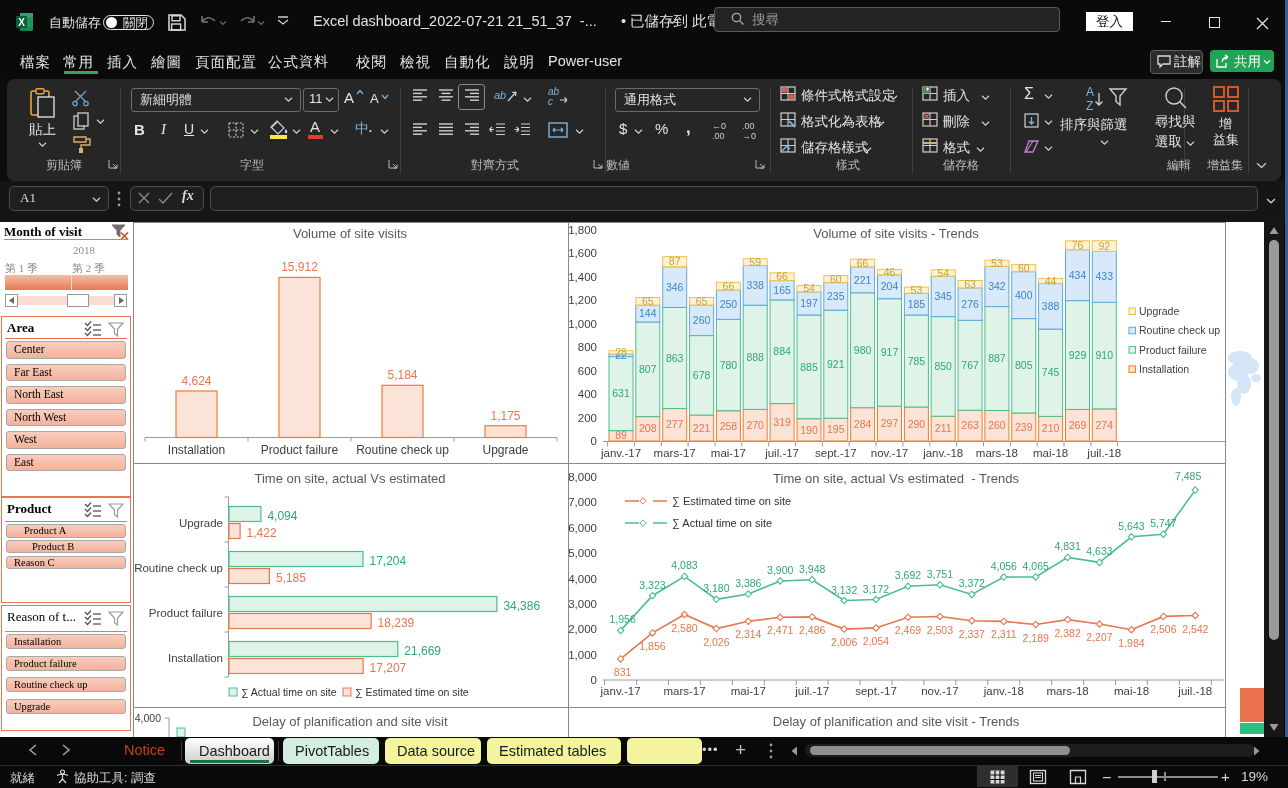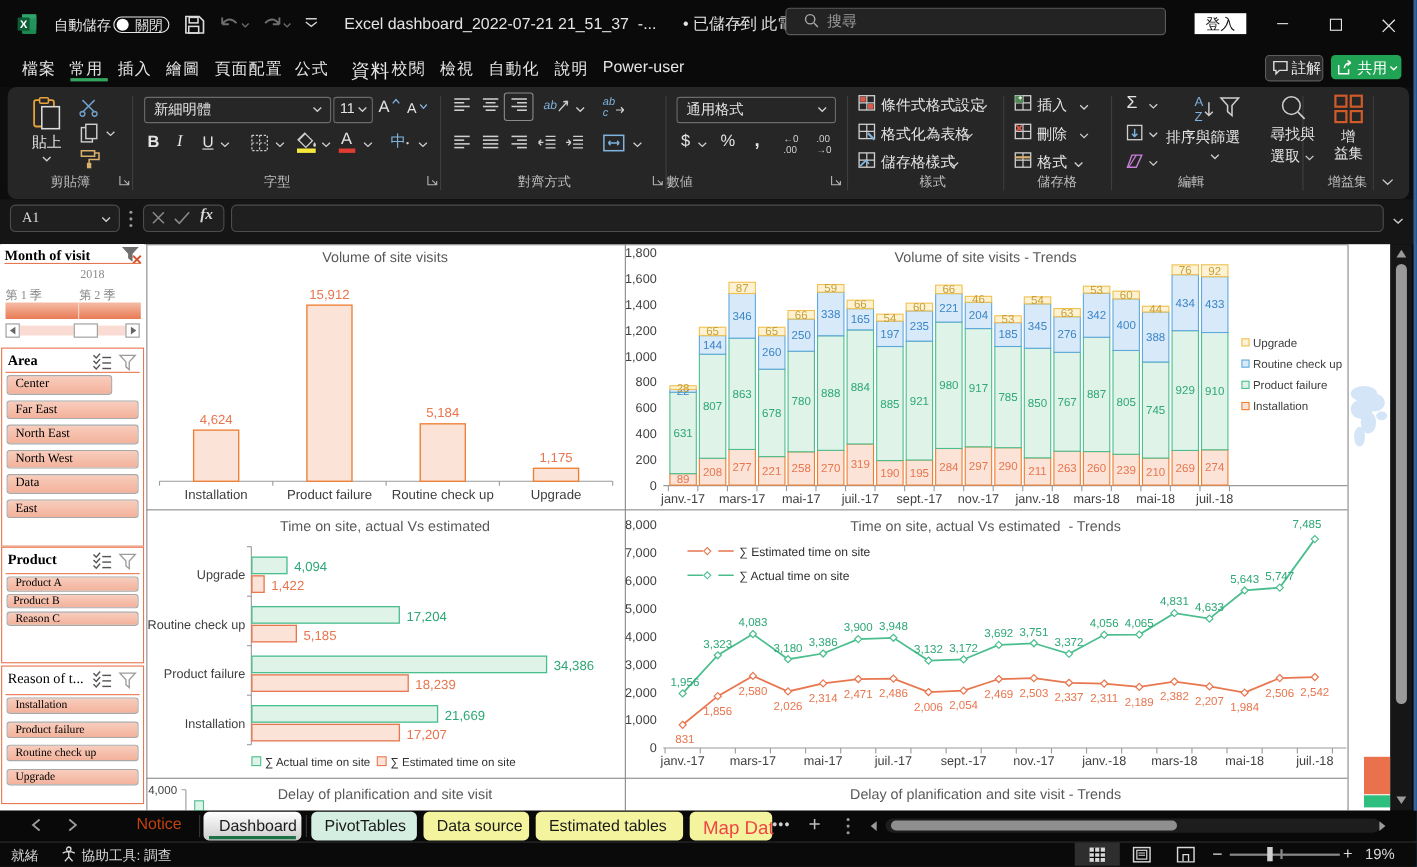--- a/index.html
+++ b/index.html
@@ -48,21 +48,21 @@
 <svg class="ab" style="left:1256px;top:17px" width="12" height="12">
     <path d="M1 1 L12 12 M12 1 L1 12" stroke="#e6e6e6" stroke-width="1.2"></path>
   </svg>
 <div class="ab" style="left:0;top:42px;width:1288px;height:37px;background:#0a0a0a"></div>
 <div class="ab ct" style="left:20px;top:53px;font-size:14.5px;letter-spacing:1px">檔案</div>
 <div class="ab ct" style="left:63px;top:53px;font-size:14.5px;letter-spacing:1px">常用</div>
 <div class="ab ct" style="left:107px;top:53px;font-size:14.5px;letter-spacing:1px">插入</div>
 <div class="ab ct" style="left:151px;top:53px;font-size:14.5px;letter-spacing:1px">繪圖</div>
 <div class="ab ct" style="left:195px;top:53px;font-size:14.5px;letter-spacing:1px">頁面配置</div>
 <div class="ab ct" style="left:268px;top:53px;font-size:14.5px;letter-spacing:1px">公式</div>
-<div class="ab ct" style="left:319px;top:53px;font-size:17px;letter-spacing:1px">資料</div>
+<div class="ab ct" style="left:299px;top:53px;font-size:14px;letter-spacing:1px">資料</div>
 <div class="ab ct" style="left:356px;top:53px;font-size:14.5px;letter-spacing:1px">校閱</div>
 <div class="ab ct" style="left:400px;top:53px;font-size:14.5px;letter-spacing:1px">檢視</div>
 <div class="ab ct" style="left:444px;top:53px;font-size:14.5px;letter-spacing:1px">自動化</div>
 <div class="ab ct" style="left:504px;top:53px;font-size:14.5px;letter-spacing:1px">說明</div>
 <div class="ab ct" style="left:548px;top:53px;font-size:14.5px;letter-spacing:0">Power-user</div>
 <div class="ab" style="left:64px;top:71px;width:34px;height:2.5px;background:#35a45f"></div>
 <div class="ab" style="left:1150px;top:50px;width:51px;height:22px;border:1px solid #5c5c5c;border-radius:4px;background:#2b2b2b"></div>
 <svg class="ab" style="left:1157px;top:55px" width="14" height="13">
     <path d="M1 1 h12 v8 h-7 l-3 3 v-3 h-2 Z" fill="none" stroke="#dcdcdc" stroke-width="1.3"></path>
   </svg>
@@ -338,21 +338,21 @@
   </svg>
 <svg class="ab" style="left:1163px;top:86px" width="26" height="26">
     <circle cx="11" cy="10" r="8" fill="none" stroke="#cfcfcf" stroke-width="1.4"></circle>
     <path d="M17 16 l6 6" stroke="#cfcfcf" stroke-width="1.5"></path>
   </svg>
 <div class="ab ct" style="left:1155px;top:113px;font-size:13.5px">尋找與</div>
 <div class="ab ct" style="left:1155px;top:133px;font-size:13.5px">選取</div>
 <svg style="position:absolute;left:1186px;top:139px" width="9" height="9">
     <path d="M1 2.6999999999999997 L4.5 6.12 L8 2.6999999999999997" stroke="#cfcfcf" stroke-width="1.2" fill="none"></path>
   </svg>
-<div class="ab gl" style="left:1071px;top:157px;width:120px;text-align:left">編輯</div>
+<div class="ab gl" style="left:1071px;top:157px;width:120px;text-align:right">編輯</div>
 <svg class="ab" style="left:1213px;top:86px" width="26" height="26">
     <rect x="1" y="1" width="10" height="10" fill="none" stroke="#cf5b28" stroke-width="2"></rect>
     <rect x="15" y="1" width="10" height="10" fill="none" stroke="#cf5b28" stroke-width="2"></rect>
     <rect x="1" y="15" width="10" height="10" fill="none" stroke="#cf5b28" stroke-width="2"></rect>
     <rect x="15" y="15" width="10" height="10" fill="none" stroke="#cf5b28" stroke-width="2"></rect>
   </svg>
 <div class="ab ct" style="left:1219px;top:115px;font-size:13px">增</div>
 <div class="ab ct" style="left:1213px;top:131px;font-size:13px">益集</div>
 <div class="ab gl" style="left:1165px;top:157px;width:120px;text-align:center">增益集</div>
 <svg style="position:absolute;left:1256px;top:160px" width="11" height="11">
@@ -824,43 +824,43 @@
       <path d="M9 2 h8" stroke="#555" stroke-width="1.3"></path>
       <path d="M1 5 l2.5 2.5 l3.5 -4" stroke="#555" stroke-width="1.3" fill="none"></path>
       <path d="M9 7 h8" stroke="#555" stroke-width="1.3"></path>
       <path d="M1 10 l2.5 2.5 l3.5 -4" stroke="#555" stroke-width="1.3" fill="none"></path>
       <path d="M9 12 h8" stroke="#555" stroke-width="1.3"></path>
     </svg>
     <svg style="position:absolute;left:105px;top:4px" width="20" height="18">
       <path d="M2 2 h14 l-5.5 6 v7 l-3 -2.5 v-4.5 Z" fill="#fff" stroke="#9a9a9a" stroke-width="1.2"></path>
     </svg>
     <div style="position:absolute;left:3px;right:3px;top:21px;border-top:1.5px solid #E8764F"></div>
-    <div style="position:absolute;left:4px;top:24px;width:96px;height:17.5px;border:1px solid #a8a8a8;border-radius:3px;background:linear-gradient(#F8CDBD,#F3B29B);box-sizing:border-box;font-family:'Liberation Serif',serif;font-size:11.5px;color:#000;line-height:15.5px;padding-left:7px">Center</div>
+    <div style="position:absolute;left:4px;top:24px;width:120px;height:17.5px;border:1px solid #a8a8a8;border-radius:3px;background:linear-gradient(#F8CDBD,#F3B29B);box-sizing:border-box;font-family:'Liberation Serif',serif;font-size:11.5px;color:#000;line-height:15.5px;padding-left:7px">Center</div>
     <div style="position:absolute;left:4px;top:46.5px;width:120px;height:17.5px;border:1px solid #a8a8a8;border-radius:3px;background:linear-gradient(#F8CDBD,#F3B29B);box-sizing:border-box;font-family:'Liberation Serif',serif;font-size:11.5px;color:#000;line-height:15.5px;padding-left:7px">Far East</div>
     <div style="position:absolute;left:4px;top:69.0px;width:120px;height:17.5px;border:1px solid #a8a8a8;border-radius:3px;background:linear-gradient(#F8CDBD,#F3B29B);box-sizing:border-box;font-family:'Liberation Serif',serif;font-size:11.5px;color:#000;line-height:15.5px;padding-left:7px">North East</div>
     <div style="position:absolute;left:4px;top:91.5px;width:120px;height:17.5px;border:1px solid #a8a8a8;border-radius:3px;background:linear-gradient(#F8CDBD,#F3B29B);box-sizing:border-box;font-family:'Liberation Serif',serif;font-size:11.5px;color:#000;line-height:15.5px;padding-left:7px">North West</div>
-    <div style="position:absolute;left:4px;top:114.0px;width:120px;height:17.5px;border:1px solid #a8a8a8;border-radius:3px;background:linear-gradient(#F8CDBD,#F3B29B);box-sizing:border-box;font-family:'Liberation Serif',serif;font-size:11.5px;color:#000;line-height:15.5px;padding-left:7px">Data</div>
+    <div style="position:absolute;left:4px;top:114.0px;width:120px;height:17.5px;border:1px solid #a8a8a8;border-radius:3px;background:linear-gradient(#F8CDBD,#F3B29B);box-sizing:border-box;font-family:'Liberation Serif',serif;font-size:11.5px;color:#000;line-height:15.5px;padding-left:7px">West</div>
     <div style="position:absolute;left:4px;top:136.5px;width:120px;height:17.5px;border:1px solid #a8a8a8;border-radius:3px;background:linear-gradient(#F8CDBD,#F3B29B);box-sizing:border-box;font-family:'Liberation Serif',serif;font-size:11.5px;color:#000;line-height:15.5px;padding-left:7px">East</div>
   </div>
 <div style="position:absolute;left:1px;top:497px;width:130px;height:106px;background:#fff;border:1px solid #E8764F;box-sizing:border-box">
     <div style="position:absolute;left:5px;top:3px;font-family:'Liberation Serif',serif;font-weight:bold;font-size:13px;color:#000;white-space:nowrap">Product</div>
     <svg style="position:absolute;left:82px;top:6px" width="18" height="14">
       <path d="M1 0 l2.5 2.5 l3.5 -4" stroke="#555" stroke-width="1.3" fill="none"></path>
       <path d="M9 2 h8" stroke="#555" stroke-width="1.3"></path>
       <path d="M1 5 l2.5 2.5 l3.5 -4" stroke="#555" stroke-width="1.3" fill="none"></path>
       <path d="M9 7 h8" stroke="#555" stroke-width="1.3"></path>
       <path d="M1 10 l2.5 2.5 l3.5 -4" stroke="#555" stroke-width="1.3" fill="none"></path>
       <path d="M9 12 h8" stroke="#555" stroke-width="1.3"></path>
     </svg>
     <svg style="position:absolute;left:105px;top:4px" width="20" height="18">
       <path d="M2 2 h14 l-5.5 6 v7 l-3 -2.5 v-4.5 Z" fill="#fff" stroke="#9a9a9a" stroke-width="1.2"></path>
     </svg>
     <div style="position:absolute;left:3px;right:3px;top:23px;border-top:1.5px solid #E8764F"></div>
-    <div style="position:absolute;left:4px;top:26px;width:120px;height:13.5px;border:1px solid #a8a8a8;border-radius:3px;background:linear-gradient(#F8CDBD,#F3B29B);box-sizing:border-box;font-family:'Liberation Serif',serif;font-size:10.5px;color:#000;line-height:11.5px;padding-left:7px">Product A</div>
-    <div style="position:absolute;left:4px;top:41.8px;width:120px;height:13.5px;border:1px solid #a8a8a8;border-radius:3px;background:linear-gradient(#F8CDBD,#F3B29B);box-sizing:border-box;font-family:'Liberation Serif',serif;font-size:10.5px;color:#000;line-height:11.5px;padding-left:5px">Product B</div>
+    <div style="position:absolute;left:4px;top:26px;width:120px;height:13.5px;border:1px solid #a8a8a8;border-radius:3px;background:linear-gradient(#F8CDBD,#F3B29B);box-sizing:border-box;font-family:'Liberation Serif',serif;font-size:10.5px;color:#000;line-height:11.5px;padding-left:17px">Product A</div>
+    <div style="position:absolute;left:4px;top:41.8px;width:120px;height:13.5px;border:1px solid #a8a8a8;border-radius:3px;background:linear-gradient(#F8CDBD,#F3B29B);box-sizing:border-box;font-family:'Liberation Serif',serif;font-size:10.5px;color:#000;line-height:11.5px;padding-left:25px">Product B</div>
     <div style="position:absolute;left:4px;top:57.599999999999994px;width:120px;height:13.5px;border:1px solid #a8a8a8;border-radius:3px;background:linear-gradient(#F8CDBD,#F3B29B);box-sizing:border-box;font-family:'Liberation Serif',serif;font-size:10.5px;color:#000;line-height:11.5px;padding-left:7px">Reason C</div>
   </div>
 <div style="position:absolute;left:1px;top:605px;width:130px;height:126px;background:#fff;border:1px solid #E8764F;box-sizing:border-box">
     <div style="position:absolute;left:5px;top:3px;font-family:'Liberation Serif',serif;font-weight:normal;font-size:13px;color:#000;white-space:nowrap">Reason of t...</div>
     <svg style="position:absolute;left:82px;top:6px" width="18" height="14">
       <path d="M1 0 l2.5 2.5 l3.5 -4" stroke="#555" stroke-width="1.3" fill="none"></path>
       <path d="M9 2 h8" stroke="#555" stroke-width="1.3"></path>
       <path d="M1 5 l2.5 2.5 l3.5 -4" stroke="#555" stroke-width="1.3" fill="none"></path>
       <path d="M9 7 h8" stroke="#555" stroke-width="1.3"></path>
       <path d="M1 10 l2.5 2.5 l3.5 -4" stroke="#555" stroke-width="1.3" fill="none"></path>
@@ -897,21 +897,21 @@
 <div class="ab" style="left:190px;top:760px;width:79px;height:2.5px;background:#1e7145"></div>
 <div class="ab" style="left:199px;top:743px;color:#1a1a1a;font-size:14.5px">Dashboard</div>
 <div class="ab" style="left:278px;top:741px;width:1px;height:20px;background:#3a3a3a"></div>
 <div class="ab" style="left:283px;top:738px;width:96px;height:26px;background:#d5eee2;border-radius:5px"></div>
 <div class="ab" style="left:295px;top:743px;color:#1a1a1a;font-size:14.5px">PivotTables</div>
 <div class="ab" style="left:385px;top:738px;width:96px;height:26px;background:#f4f49e;border-radius:5px"></div>
 <div class="ab" style="left:397px;top:743px;color:#1a1a1a;font-size:14.5px">Data source</div>
 <div class="ab" style="left:487px;top:738px;width:134px;height:26px;background:#f4f49e;border-radius:5px"></div>
 <div class="ab" style="left:499px;top:743px;color:#1a1a1a;font-size:14.5px">Estimated tables</div>
 <div class="ab" style="left:627px;top:738px;width:75px;height:26px;background:#f4f49e;border-radius:5px"></div>
-<div class="ab" style="left:639px;top:743px;color:#ef4444;font-size:17px">Map Dat</div>
+<div class="ab" style="left:639px;top:707px;color:#ffffff;font-size:11px">Map Dat</div>
 <div class="ab" style="left:702px;top:742px;color:#d0d0d0;font-size:13px;letter-spacing:1px">•••</div>
 <div class="ab" style="left:735px;top:739px;color:#bdbdbd;font-size:19px;font-weight:300">+</div>
 <svg class="ab" style="left:769px;top:743px" width="4" height="16">
     <circle cx="2" cy="2" r="1.4" fill="#9a9a9a"></circle>
     <circle cx="2" cy="8" r="1.4" fill="#9a9a9a"></circle>
     <circle cx="2" cy="14" r="1.4" fill="#9a9a9a"></circle>
   </svg>
 <svg class="ab" style="left:790px;top:746px" width="9" height="10">
     <path d="M7 0.5 L1.5 5 L7 9.5 Z" fill="#9a9a9a"></path>
   </svg>

